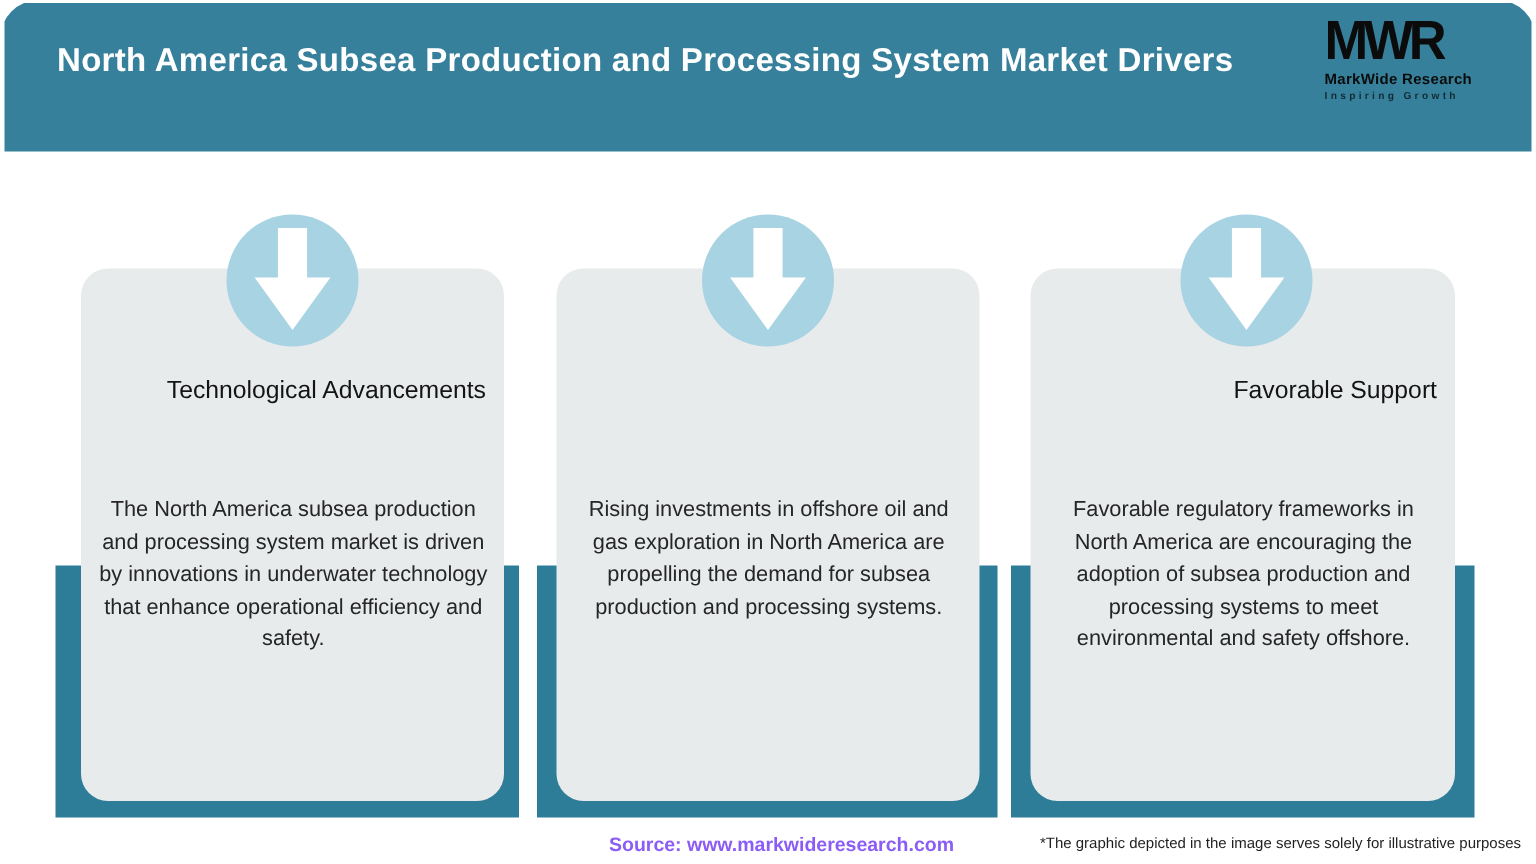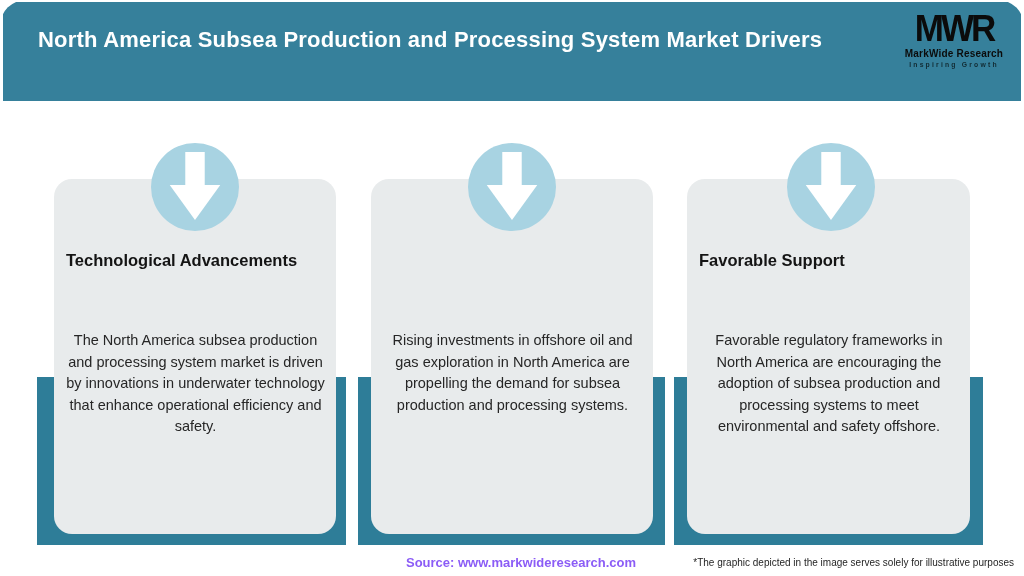--- a/index.html
+++ b/index.html
@@ -26,23 +26,22 @@
     position: absolute;
     left: 35px; top: 25px;
     width: 800px;
     color: #ffffff;
     font-size: 22px;
     font-weight: 700;
     letter-spacing: 0.2px;
   }
   .logo {
     position: absolute;
-    top: 6px; right: 12px;
+    top: 6px; right: 28px;
     width: 110px;
-    text-align: center;
     color: #0b0b0b;
   }
   .logo-mono {
     font-size: 35px;
     font-weight: 900;
     letter-spacing: -3px;
     line-height: 40px;
     transform: scaleY(1.05);
   }
   .logo-name {
@@ -80,23 +79,23 @@
     border-radius: 18px;
     z-index: 2;
   }
   #card-1 { left: 54px; }
   #card-2 { left: 371px; }
   #card-3 { left: 687px; width: 283px; }
 
   .card-title {
     position: absolute;
     top: 70px; left: 12px; right: 12px;
-    text-align: left;
+    text-align: right;
     font-size: 16.5px;
-    font-weight: 700;
+    font-weight: 400;
     line-height: 22px;
     color: var(--title-color, #141414);
   }
   .card-body {
     position: absolute;
     top: 151px; left: 11px; right: 10px;
     font-size: 14.5px;
     line-height: 21.5px;
     color: var(--body-color, #262626);
     text-align: center;

